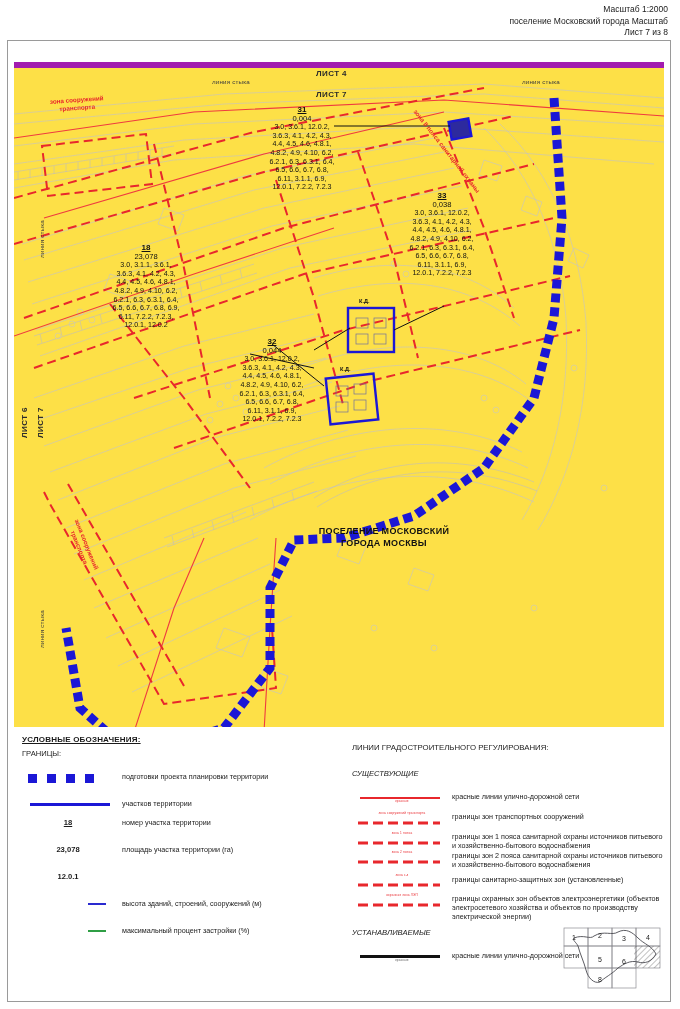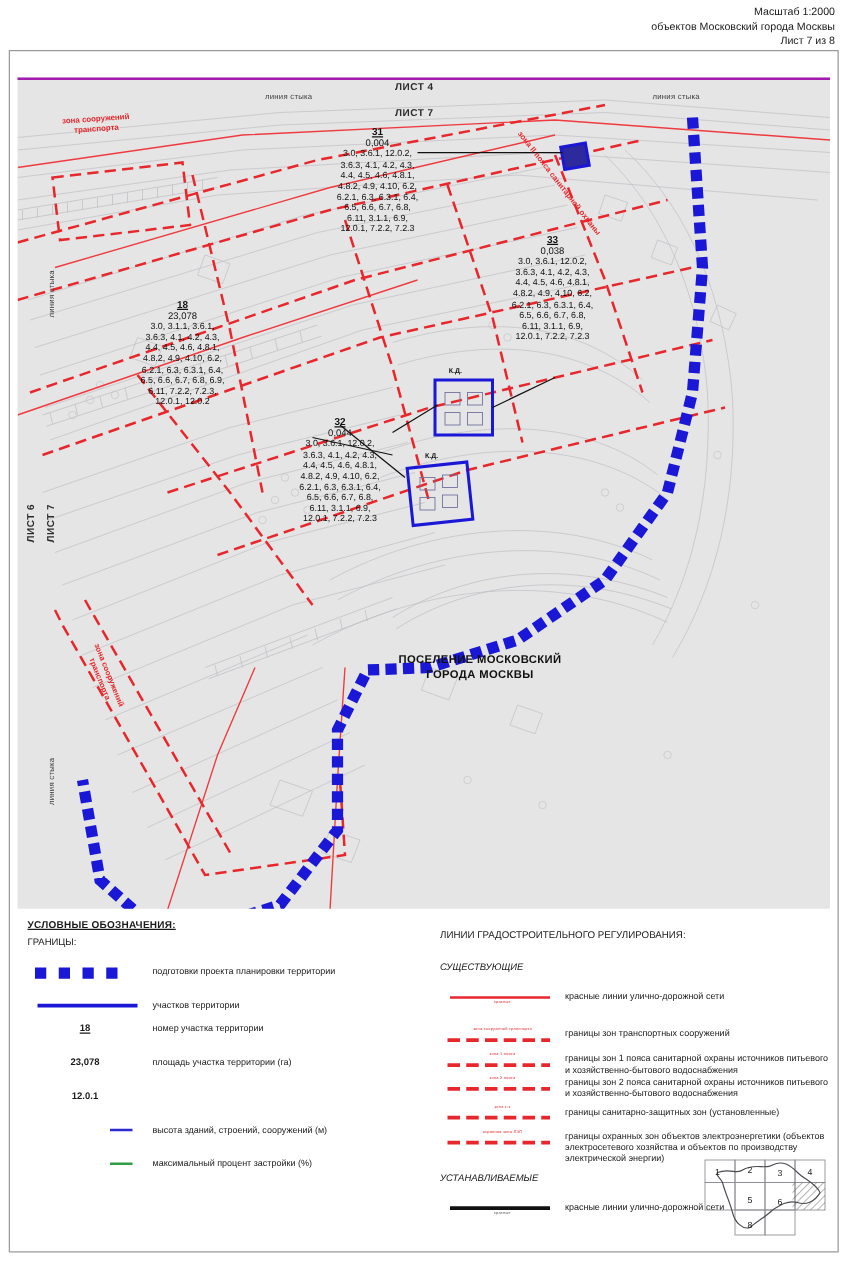--- a/index.html
+++ b/index.html
@@ -10,22 +10,22 @@
   .header{position:absolute;left:0;top:4px;width:668px;text-align:right;
           font-size:8.5px;line-height:11.5px;padding-right:8px;}
   .header div{white-space:nowrap;}
 
   
   .page-frame{position:absolute;left:7px;top:40px;width:664px;height:962px;
               border:1px solid #9a9a9a;box-sizing:border-box;}
 
   
   .map-panel{position:absolute;left:14px;top:62px;width:650px;height:665px;
-             box-sizing:border-box;border-top:2px solid #a21caf;
-             overflow:hidden;background:#e5e5e5;}
+             box-sizing:border-box;border-top:6px solid #a21caf;
+             overflow:hidden;background:#fde047;}
   .map-svg{position:absolute;left:0;top:0;}
 
   
   .mlabel{position:absolute;white-space:nowrap;}
   .sheet-lbl{font-size:8px;font-weight:bold;letter-spacing:.4px;color:#2b2b2b;}
   .junction{font-size:6.2px;color:#3d3d3d;letter-spacing:.2px;}
   .vert{transform-origin:0 0;}
 
   .parcel-block{position:absolute;text-align:center;font-size:7.1px;
                 line-height:8.6px;color:#111;white-space:nowrap;}
@@ -71,21 +71,21 @@
   .microcap.blk{color:#555;}
 
   
   .keymap{position:absolute;left:560px;top:920px;width:104px;height:76px;}
 </style>
 </head>
 <body>
 
 <div class="header">
   <div>Масштаб 1:2000</div>
-  <div>объектов Московский города Москвы</div>
+  <div>поселение Московский города Масштаб</div>
   <div>Лист 7 из 8</div>
 </div>
 
 <div class="page-frame"></div>
 
 <div class="map-panel">
 
   <svg class="map-svg" width="650" height="665" viewBox="0 0 650 665">
     <defs>
       <pattern id="hatch" width="5" height="5" patternUnits="userSpaceOnUse" patternTransform="rotate(45)">
@@ -424,21 +424,21 @@
     <div class="legend-sub ital" style="margin-top:17px;">СУЩЕСТВУЮЩИЕ</div>
 
     <div class="lrow">
       <div class="lsym">
         <span class="solidred"></span>
         <span class="microcap" style="top:7px;">красные</span>
       </div>
       <div class="ltxt">красные линии улично-дорожной сети</div>
     </div>
 
-    <div class="lrow" style="margin-top:17px;">
+    <div class="lrow" style="margin-top:7px;">
       <div class="lsym">
         <svg width="92" height="12">
           <line x1="6" y1="9" x2="88" y2="9" stroke="#e8272c" stroke-width="3" stroke-dasharray="10 5"></line>
         </svg>
         <span class="microcap" style="top:-1px;">зона сооружений транспорта</span>
       </div>
       <div class="ltxt">границы зон транспортных сооружений</div>
     </div>
 
     <div class="lrow" style="margin-top:7px;">

